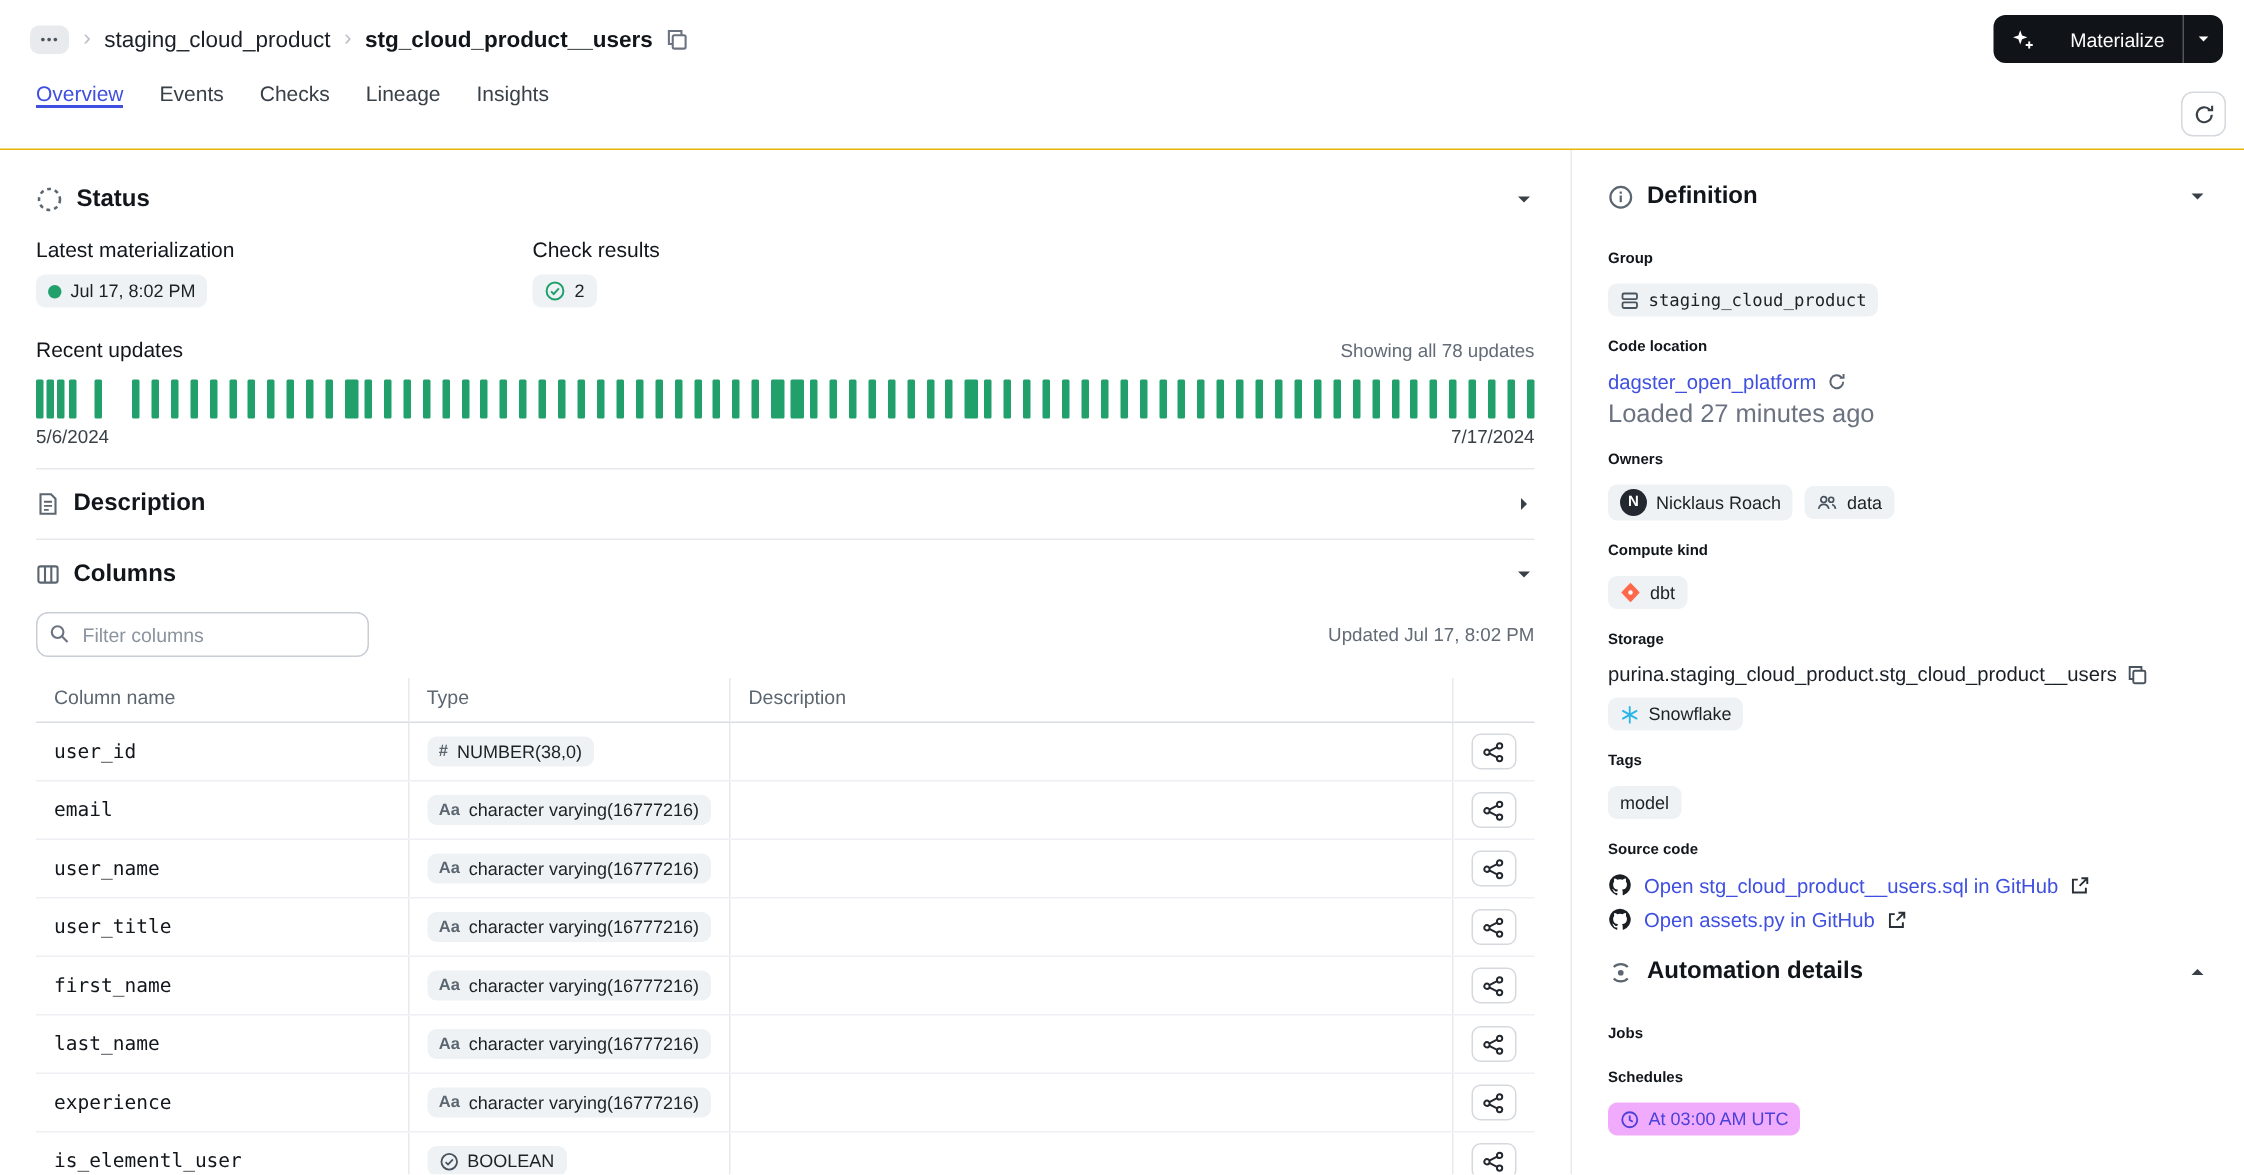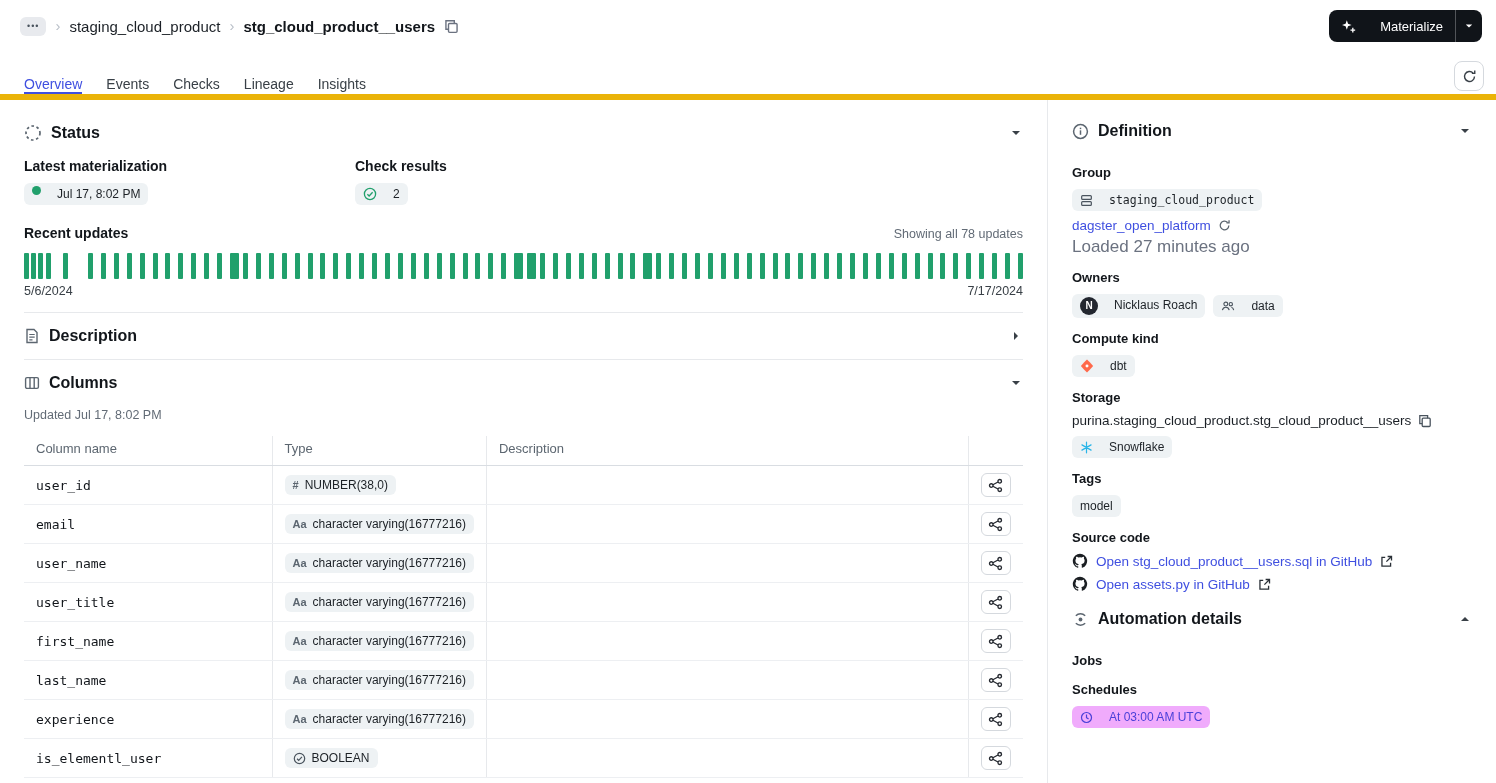--- a/index.html
+++ b/index.html
@@ -14,44 +14,44 @@
 .breadcrumb{display:flex;align-items:center;gap:9px;font-size:15px}
 .crumb-root{background:#E8EAEE;border-radius:6px;padding:5px 7px;font-size:9px;letter-spacing:1px;color:#4A545E;line-height:1}
 .crumb-sep{color:#B9BFC8;font-size:15px;margin-top:-2px}
 .crumb-group{color:#1B2026}
 .crumb-asset{font-weight:700;color:#12161B}
 .materialize{display:flex;height:32px;border-radius:8px;overflow:hidden;background:#101419}
 .mat-main{display:flex;align-items:center;gap:24px;color:#fff;font-size:13px;font-weight:500;padding:0 12px}
 .mat-caret{display:flex;align-items:center;color:#fff;padding:0 8px;border-left:1px solid rgba(255,255,255,.28)}
 
 
-.tabbar{display:flex;align-items:flex-end;padding:0 24px;height:48px;border-bottom:6px solid #eab308;position:relative}
+.tabbar{display:flex;align-items:flex-start;padding:0 24px;height:48px;border-bottom:1px solid #eab308;position:relative}
 .tabs{display:flex;gap:24px}
 .tab{display:flex;align-items:center;font-size:14px;color:#394047;border-bottom:2px solid transparent;padding-top:2px;cursor:pointer}
 .tab.active{color:#3F4FE0;border-bottom-color:#3F4FE0;font-weight:500}
 .refresh-btn{position:absolute;right:12px;top:9px;width:30px;height:30px;border:1px solid #D5D9DE;border-radius:8px;display:flex;align-items:center;justify-content:center;background:#fff}
 
 
 .content{display:flex;height:683px}
 .main{width:1047px;padding:10px 24px 0;overflow:hidden}
 .sidebar{flex:1;border-left:1px solid #E7E9EC;padding:10px 24px 0;overflow:hidden}
 
 .section-header{display:flex;align-items:center;gap:9px;padding:14px 0;cursor:pointer}
 .sidebar .section-header{padding:12px 0}
 .section-header h2{font-size:16px;font-weight:600;color:#12161B}
 .chev{margin-left:auto;display:flex}
 .section{border-top:1px solid #E7E9EC}
 .section.first{border-top:none}
 
 
 .status-grid{display:flex;margin:2px 0 20px}
 .status-col{width:331px}
-.field-label{font-weight:700;font-size:14px;color:#12161B;line-height:17px}
+.field-label{font-weight:400;font-size:14px;color:#12161B;line-height:17px}
 .pill-row{margin-top:8px;display:flex;gap:8px;align-items:center;flex-wrap:wrap}
-.pill{display:inline-flex;gap:16px;background:#EEF2F4;border-radius:6px;padding:3px 8px;font-size:12px;color:#1C2126;white-space:nowrap;line-height:16px;cursor:pointer}
+.pill{display:inline-flex;align-items:center;gap:6px;background:#EEF2F4;border-radius:6px;padding:3px 8px;font-size:12px;color:#1C2126;white-space:nowrap;line-height:16px;cursor:pointer}
 .pill .mono{font-family:"DejaVu Sans Mono","Liberation Mono",monospace;font-size:11.5px}
 .pill.lavender{background:#f0abfc;color:#4B40D8}
 .dot{width:9px;height:9px;border-radius:50%;background:#21A06C}
 .updates-head{display:flex;justify-content:space-between;align-items:baseline}
 .muted{color:#626B76;font-size:12.5px}
 .timeline{position:relative;height:28px;margin-top:10px;cursor:pointer}
 .tbar{position:absolute;top:1px;height:26px;background:#21A06C;border-radius:1px}
 .timeline-dates{display:flex;justify-content:space-between;font-size:12.5px;color:#394047;margin:4px 0 14px}
 
 
@@ -64,21 +64,21 @@
 .columns-table th{font-weight:400;text-align:left;font-size:13px;color:#5C6670;padding:5px 12px 9px;border-bottom:1px solid #D9DDE2}
 .columns-table td{font-size:13px;padding:7px 12px;border-bottom:1px solid #EDEFF2;vertical-align:middle;height:38px}
 .columns-table th+th,.columns-table td+td{border-left:1px solid #E7E9EC}
 .w-name{width:248px}.w-type{width:188px}.w-action{width:55px}
 .cell-name{font-family:"DejaVu Sans Mono","Liberation Mono",monospace;font-size:12.5px;color:#12161B}
 .type-badge{display:inline-flex;align-items:center;gap:6px;background:#EEF2F4;border-radius:6px;padding:3px 8px;font-size:12px;color:#1C2126;white-space:nowrap}
 .tk{color:#5C6670;font-size:11px;font-weight:600}
 .lineage-btn{width:30px;height:24px;border:1px solid #D5D9DE;border-radius:6px;background:#fff;display:flex;align-items:center;justify-content:center;margin:0 auto}
 
 
-.side-label{font-weight:700;font-size:13px;color:#12161B;margin-top:13px;line-height:16px}
+.side-label{font-weight:700;font-size:10px;color:#12161B;margin-top:13px;line-height:16px}
 .link{color:#3F4FE0;font-size:13.5px}
 .link-row{display:flex;gap:7px;margin-top:7px}
 .loaded{font-size:17px;color:#6B7280;margin-top:4px}
 .storage-row{display:flex;align-items:center;gap:7px;margin-top:7px;font-size:13.5px;white-space:nowrap;color:#1B2026}
 .src-row{display:flex;align-items:center;gap:8px;margin-top:7px}
 .avatar{width:18px;height:18px;border-radius:50%;background:#23272F;color:#fff;font-size:10px;font-weight:700;display:inline-flex;align-items:center;justify-content:center}
 .auto-section{margin-top:6px}
 </style>
 </head>
 <body>
@@ -299,20 +299,29 @@
           </span>
           <h2>Columns</h2>
           <span class="chev icon">
             <svg width="14" height="14" viewBox="0 0 14 14">
                 <path d="M3 5l4 4 4-4z" fill="#394047"></path>
               </svg>
           </span>
         </div>
 
         <div class="columns-controls">
+          <div class="search-box">
+            <span class="search-icon icon">
+              <svg width="13" height="13" viewBox="0 0 13 13">
+                  <circle cx="5.4" cy="5.4" r="3.9" fill="none" stroke="#6B7280" stroke-width="1.4"></circle>
+                  <path d="M8.4 8.4L12 12" stroke="#6B7280" stroke-width="1.4"></path>
+                </svg>
+            </span>
+            <input placeholder="Filter columns" style="">
+          </div>
           <div class="muted">Updated Jul 17, 8:02 PM</div>
         </div>
 
         <table class="columns-table">
           <thead>
             <tr>
               <th class="w-name">Column name</th>
               <th class="w-type">Type</th>
               <th>Description</th>
               <th class="w-action"></th>
@@ -530,20 +539,21 @@
             <span class="icon">
               <svg width="13" height="13" viewBox="0 0 14 14">
                   <rect x="1.8" y="1.8" width="10.4" height="4" rx="1" fill="none" stroke="#4A545E" stroke-width="1.3"></rect>
                   <rect x="1.8" y="8.2" width="10.4" height="4" rx="1" fill="none" stroke="#4A545E" stroke-width="1.3"></rect>
                 </svg>
             </span>
             <span class="mono">staging_cloud_product</span>
           </span>
         </div>
 
+        <div class="side-label">Code location</div>
         <div class="link-row">
           <a class="link">dagster_open_platform</a>
           <span class="icon">
             <svg width="13" height="13" viewBox="0 0 16 16">
                 <path d="M13.3 8a5.3 5.3 0 1 1-1.5-3.7" fill="none" stroke="#5C6670" stroke-width="1.6"></path>
                 <path d="M13.6 1.6v3.1h-3.1" fill="none" stroke="#5C6670" stroke-width="1.6"></path>
               </svg>
           </span>
         </div>
         <div class="loaded">Loaded 27 minutes ago</div>

